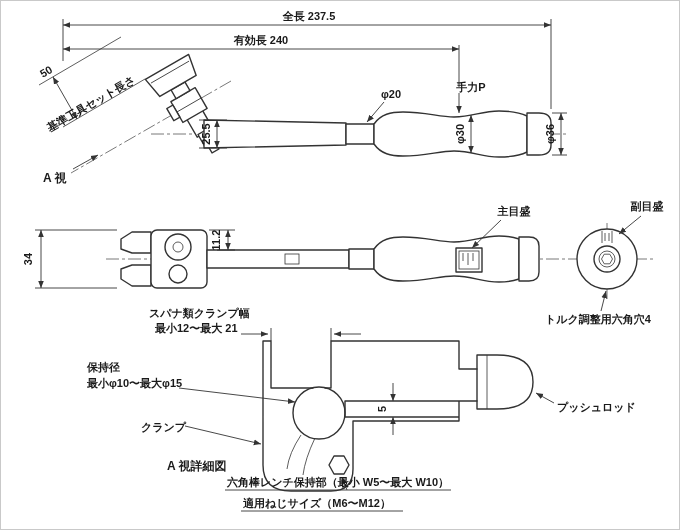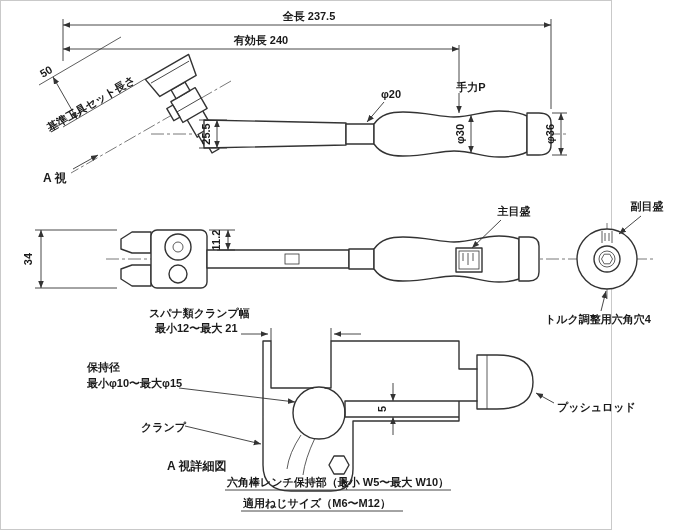--- a/index.html
+++ b/index.html
@@ -1,17 +1,17 @@
 <!DOCTYPE html>
 <html lang="ja"><head>
 <meta charset="utf-8">
 <style>
   html,body{margin:0;padding:0;background:#ffffff;}
   .stage{
-    position:relative;width:612px;height:530px;background:#ffffff;
+    position:relative;width:680px;height:530px;background:#ffffff;
     border:1px solid #c9c9c9;box-sizing:border-box;
     font-family:"Liberation Sans","DejaVu Sans",sans-serif;
   }
   svg{display:block;}
   
   .fillw{fill:#ffffff;stroke:#333333;stroke-width:1.4;stroke-linejoin:round;}
   .ln{fill:none;stroke:#333333;stroke-width:1.4;stroke-linejoin:round;stroke-linecap:round;}
   .thin{fill:none;stroke:#333333;stroke-width:0.8;}
   .dim{fill:none;stroke:#333333;stroke-width:0.9;}
   .cl{fill:none;stroke:#555555;stroke-width:0.8;stroke-dasharray:13 3 3 3;}

